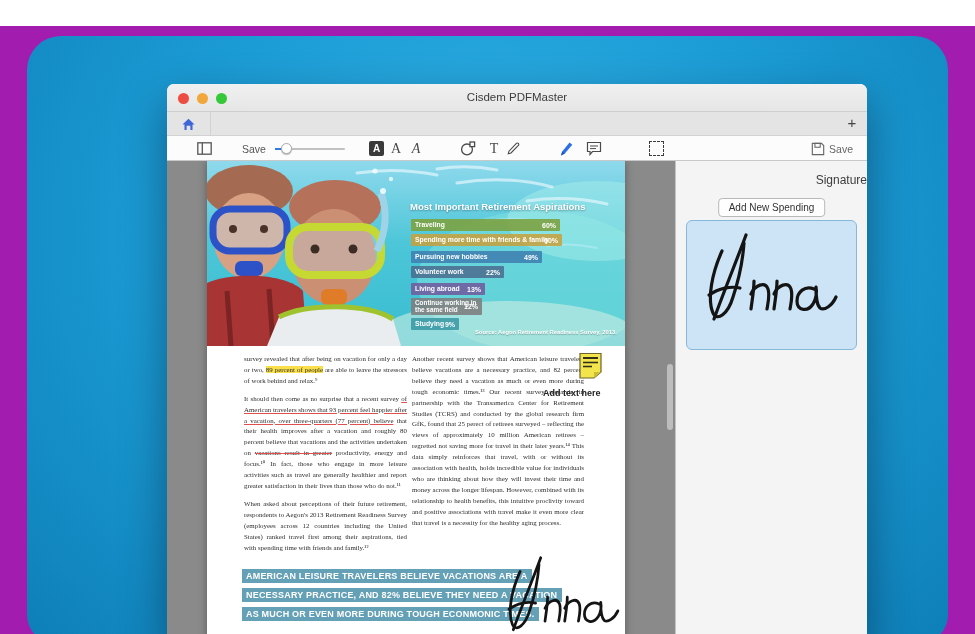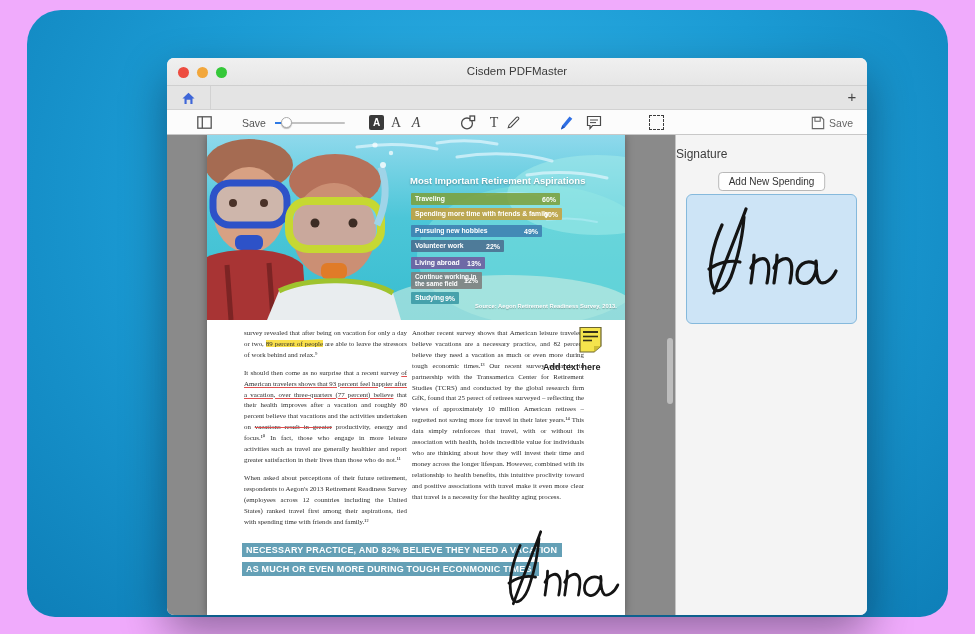--- a/index.html
+++ b/index.html
@@ -1,17 +1,17 @@
 <!DOCTYPE html>
 <html><head>
 <meta charset="utf-8">
 <style>
   * { margin:0; padding:0; box-sizing:border-box; }
   html,body { width:975px; height:634px; overflow:hidden; font-family:"Liberation Sans",sans-serif; }
-  .bezel { position:absolute; inset:0; background:#f0abfc; }
+  .bezel { position:absolute; inset:0; background:#a21caf;margin-top:26px; }
   .screen { position:absolute; left:27px; top:10px; width:921px; height:607px;
     border-radius:34px 34px 28px 28px;
     background:radial-gradient(ellipse at 50% 32%, #31b2e6 0%, #1b9bd4 50%, #0e7fb8 100%); }
   .window { position:absolute; left:140px; top:48px; width:700px; height:557px;
     border-radius:7px; overflow:hidden; background:#fff;
     box-shadow:0 18px 45px rgba(0,0,20,.4); }
 
   
   .titlebar { position:absolute; left:0; top:0; width:100%; height:28px;
     background:linear-gradient(#f0f0f0,#e6e6e6); border-bottom:1px solid #cfcfcf; }
@@ -76,21 +76,21 @@
   .notelabel { position:absolute; left:336px; top:227px; font-size:9px; font-weight:bold; color:#222; white-space:nowrap; }
 
   .quote { position:absolute; left:35px; top:408px; }
   .quoteline { display:table; background:#64a0b6; color:#fff; font-size:9px; font-weight:bold;
     letter-spacing:.2px; padding:2px 5px 2px 4px; margin-bottom:5px; white-space:nowrap; }
 
   .docsig { position:absolute; left:296px; top:393px; }
 
   
   .sidepanel { position:absolute; left:509px; top:0; width:191px; height:480px; background:#f4f4f4; }
-  .paneltitle { position:absolute; width:100%; top:12px; text-align:left; font-size:12px; color:#3d3d3d; }
+  .paneltitle { position:absolute; width:100%; top:12px; text-align:right; font-size:12px; color:#3d3d3d; }
   .addsig { position:absolute; left:50%; transform:translateX(-50%); top:37px; background:#fefefe;
     border:1px solid #b8b8b8; border-radius:4px; font-size:10px; color:#333; padding:3px 10px; white-space:nowrap; }
   .sigbox { position:absolute; left:10px; top:59px; width:171px; height:130px; background:#cde4f6;
     border:1px solid #85b9dc; border-radius:6px; display:flex; align-items:flex-start; justify-content:center; }
 </style>
 </head>
 <body>
 
 <svg width="0" height="0" style="position:absolute">
   <symbol id="anna-sig" viewBox="0 0 140 95">
@@ -289,20 +289,21 @@
                 <path d="M2,1.5 h21 v18.5 l-7,6 h-14 z" fill="#f4e44c" stroke="#6b6430" stroke-width="1.2"></path>
                 <path d="M23,20 l-7,6 v-6 z" fill="#cdbd33"></path>
                 <line x1="5" y1="6" x2="20" y2="6" stroke="#33301a" stroke-width="2"></line>
                 <line x1="5" y1="10.5" x2="20" y2="10.5" stroke="#33301a" stroke-width="1.6"></line>
                 <line x1="5" y1="14.5" x2="14" y2="14.5" stroke="#33301a" stroke-width="1.6"></line>
               </svg>
             </div>
             <div class="notelabel">Add text here</div>
 
             <div class="quote">
+              <div class="quoteline">AMERICAN LEISURE TRAVELERS BELIEVE VACATIONS ARE A</div>
               <div class="quoteline">NECESSARY PRACTICE, AND 82% BELIEVE THEY NEED A VACATION</div>
               <div class="quoteline">AS MUCH OR EVEN MORE DURING TOUGH ECONMONIC TIMES.</div>
             </div>
 
             <div class="docsig">
               <svg width="120" height="82" viewBox="0 0 140 95">
                   <use href="#anna-sig"></use>
                 </svg>
             </div>
           </div>

